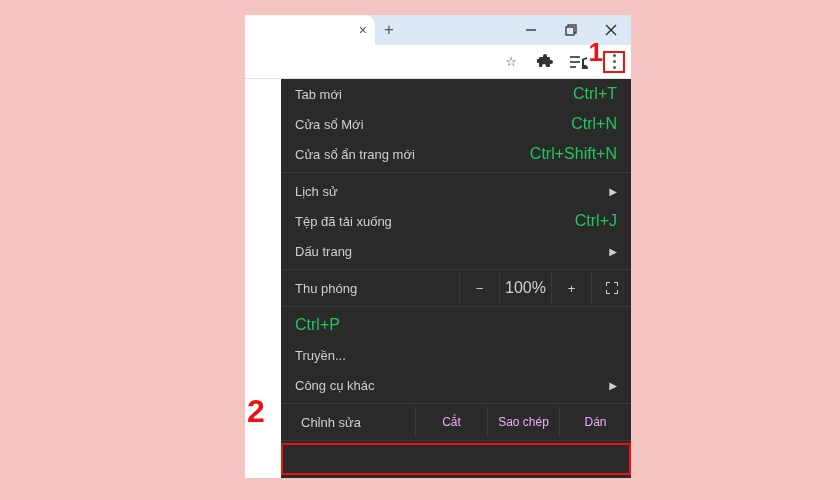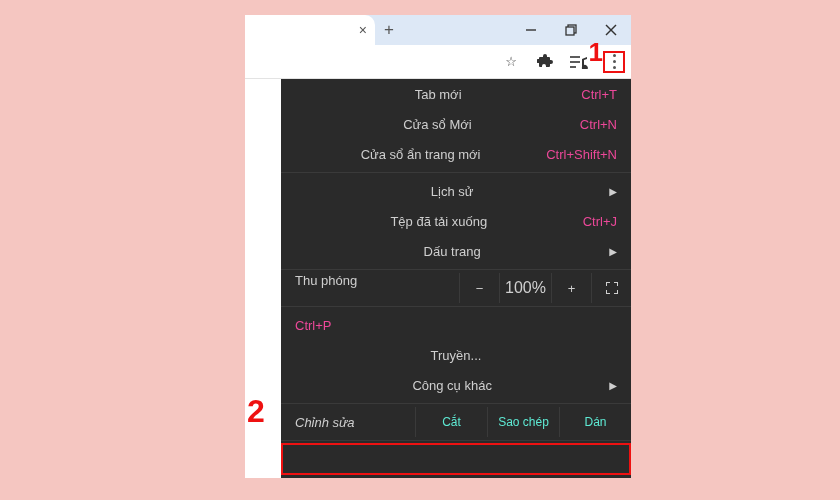--- a/index.html
+++ b/index.html
@@ -125,39 +125,39 @@
     width: 350px;
     align-self: flex-end;
     padding-bottom: 4px;
   }
   .mrow {
     display: flex;
     align-items: center;
     height: 30px;
     padding: 0 14px;
     position: relative;
-    text-align: center;
   }
   .mrow .label { flex: 1; white-space: nowrap; }
   .mrow .rhs {
-    color: #ec4899;
-    font-size: 13px;
+    color: #22c55e;
+    font-size: 16px;
     white-space: nowrap;
   }
   .mrow .caret {
     color: #cfcfcf;
     font-size: 10px;
   }
   .msep {
     height: 1px;
     background: #3a3a3a;
     margin: 3px 0;
   }
   .zoom-row {
     display: flex;
+    align-items: center;
     height: 30px;
     padding: 0 0 0 14px;
     gap: 24px;
   }
   .zoom-row .label { flex: 1; }
   .zoom-cells {
     display: flex;
     align-items: stretch;
     height: 100%;
   }
@@ -174,31 +174,30 @@
   .zcell.full { width: 40px; }
   .edit-row {
     display: flex;
     align-items: stretch;
     height: 30px;
   }
   .edit-row .elabel {
     flex: 1;
     display: flex;
     align-items: center;
-    padding-left: 14px;
-    font-style: italic;
+    padding-left: 20px;
   }
   .ecell {
     border-left: 1px solid #3a3a3a;
     width: 72px;
     display: flex;
     align-items: center;
     justify-content: center;
     font-size: 12px;
-    color: #5eead4;
+    color: #f0abfc;
   }
   .hl-box {
     border: 2px solid #e11;
     position: absolute;
     left: 0;
     right: 0;
     top: -1px;
     bottom: -1px;
     pointer-events: none;
   }

